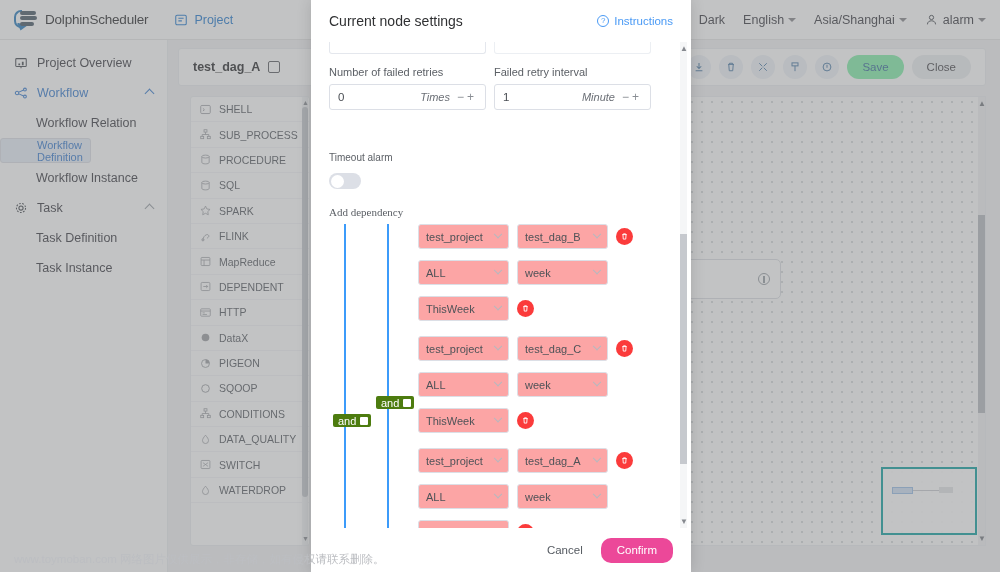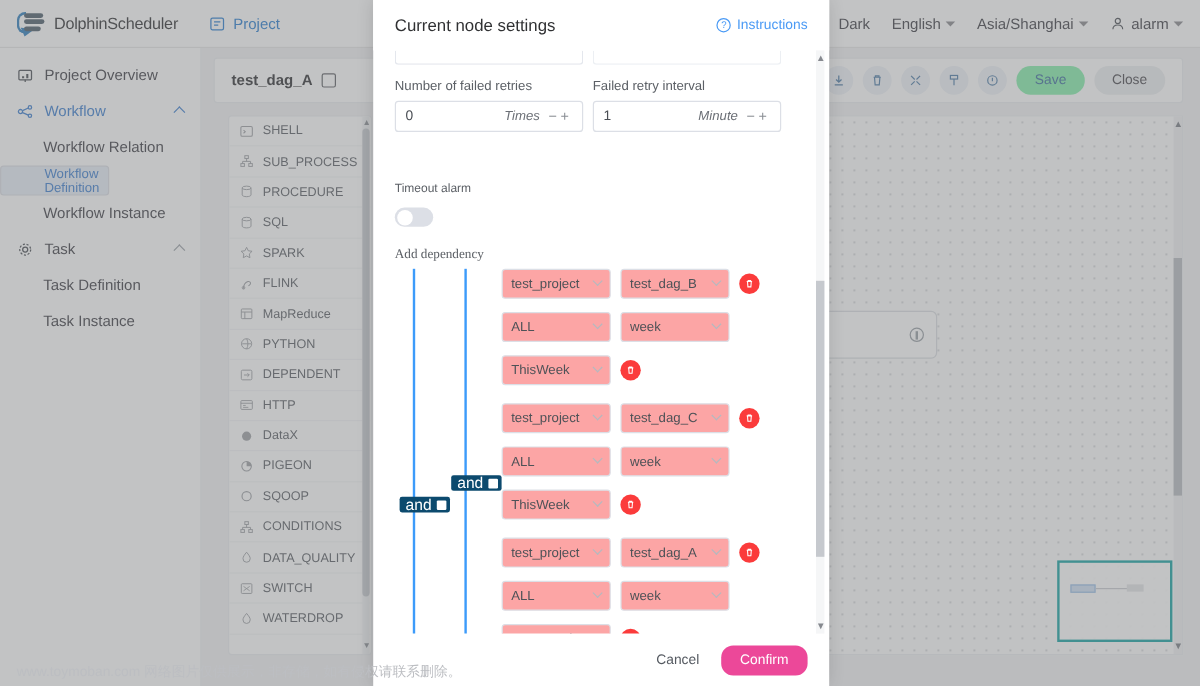--- a/index.html
+++ b/index.html
@@ -175,23 +175,23 @@
 
   .dep-label { position: absolute; left: 18px; top: 164px; font-size: 11px; color: #5c6066; font-family: Liberation Serif, serif; }
 
   .dep-area { position: absolute; left: 18px; top: 182px; right: 18px; bottom: 0; }
 
   .vline { position: absolute; width: 2px; background: #3c9bfa; }
   .vl-outer { left: 15px; top: 0; height: 344px; }
   .vl-inner { left: 58px; top: 0; height: 344px; }
 
   .andtag {
-    position: absolute; height: 13px; background: #0c4a6e; border-radius: 2px;
+    position: absolute; height: 13px; background: #4d7c0f; border-radius: 2px;
     display: flex; align-items: center; padding: 0 3px 0 5px; gap: 4px;
-    font-size: 13px; color: #fff; cursor: pointer;
+    font-size: 11px; color: #fff; cursor: pointer;
   }
   .andtag .cb { width: 8px; height: 8px; border-radius: 1px; background: #fff; }
   .and-outer { left: 4px; top: 190px; }
   .and-inner { left: 47px; top: 172px; }
 
   .dep-group { position: absolute; left: 89px; }
   .sel-row { display: flex; gap: 8px; align-items: center; margin-bottom: 11px; }
   .sel {
     width: 91px; height: 25px; border: 1px solid #dcdfe6; border-radius: 3px;
     display: flex; align-items: center; padding: 0 7px; font-size: 11px; color: #4e5257;
@@ -439,27 +439,20 @@
           </div>
           <div class="task-row">
             <span class="task-ico"><svg viewBox="0 0 15 15" width="11" height="11">
                 <rect x="1.5" y="2" width="12" height="11" rx="1" fill="none" stroke="#6b6f76" stroke-width="1.1"></rect>
                 <path d="M1.5 5.5h12M5.5 5.5v7.5" stroke="#6b6f76" stroke-width="1.1"></path>
               </svg></span>
             <span>MapReduce</span>
           </div>
           <div class="task-row">
             <span class="task-ico"><svg viewBox="0 0 15 15" width="11" height="11">
-                <circle cx="7.5" cy="7.5" r="5.8" fill="none" stroke="#6b6f76" stroke-width="1.1"></circle>
-                <path d="M2.5 7.5h10M7.5 1.8c2 3 2 8.4 0 11.4" fill="none" stroke="#6b6f76" stroke-width="1.1"></path>
-              </svg></span>
-            <span>PYTHON</span>
-          </div>
-          <div class="task-row">
-            <span class="task-ico"><svg viewBox="0 0 15 15" width="11" height="11">
                 <rect x="1.5" y="2" width="12" height="11" rx="1.5" fill="none" stroke="#6b6f76" stroke-width="1.1"></rect>
                 <path d="M4.5 7.5h6M8.5 5.5l2 2-2 2" fill="none" stroke="#6b6f76" stroke-width="1.1"></path>
               </svg></span>
             <span>DEPENDENT</span>
           </div>
           <div class="task-row">
             <span class="task-ico"><svg viewBox="0 0 15 15" width="11" height="11">
                 <rect x="1" y="2.5" width="13" height="10" rx="1" fill="none" stroke="#6b6f76" stroke-width="1.1"></rect>
                 <path d="M1 5.5h13" stroke="#6b6f76" stroke-width="1.1"></path>
                 <path d="M3.5 8h3M3.5 10.2h6" stroke="#6b6f76" stroke-width="1"></path>

